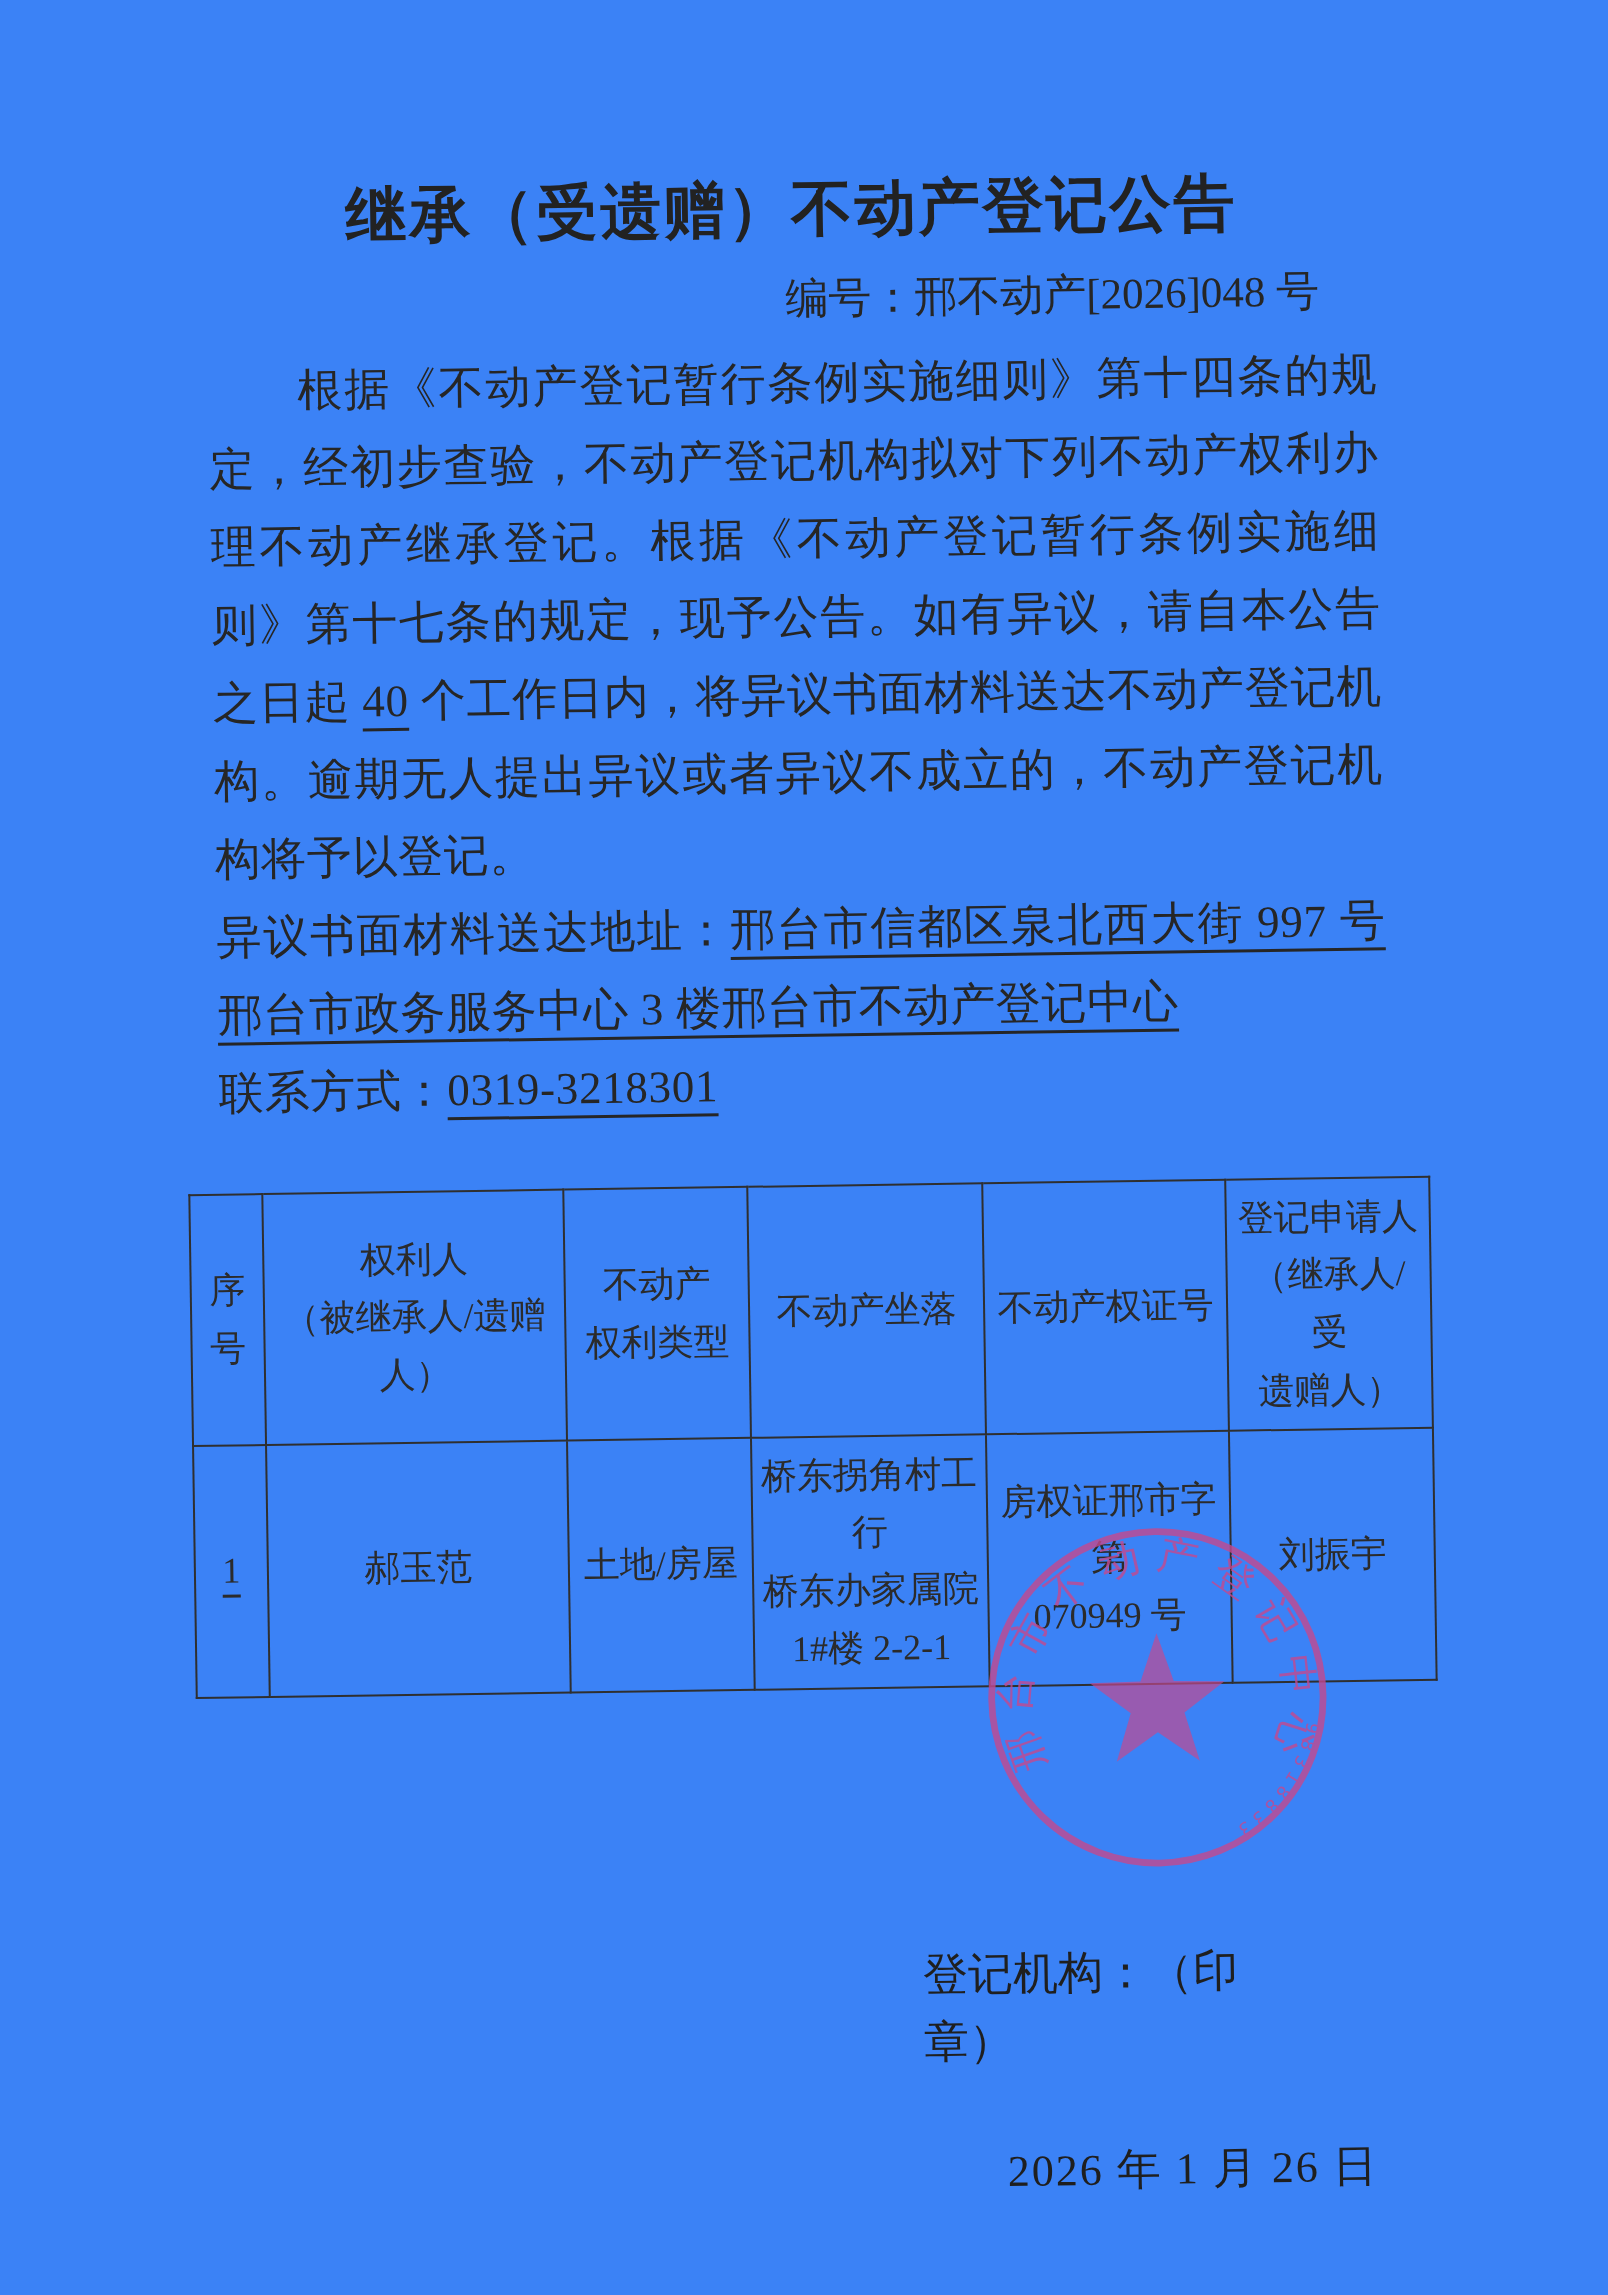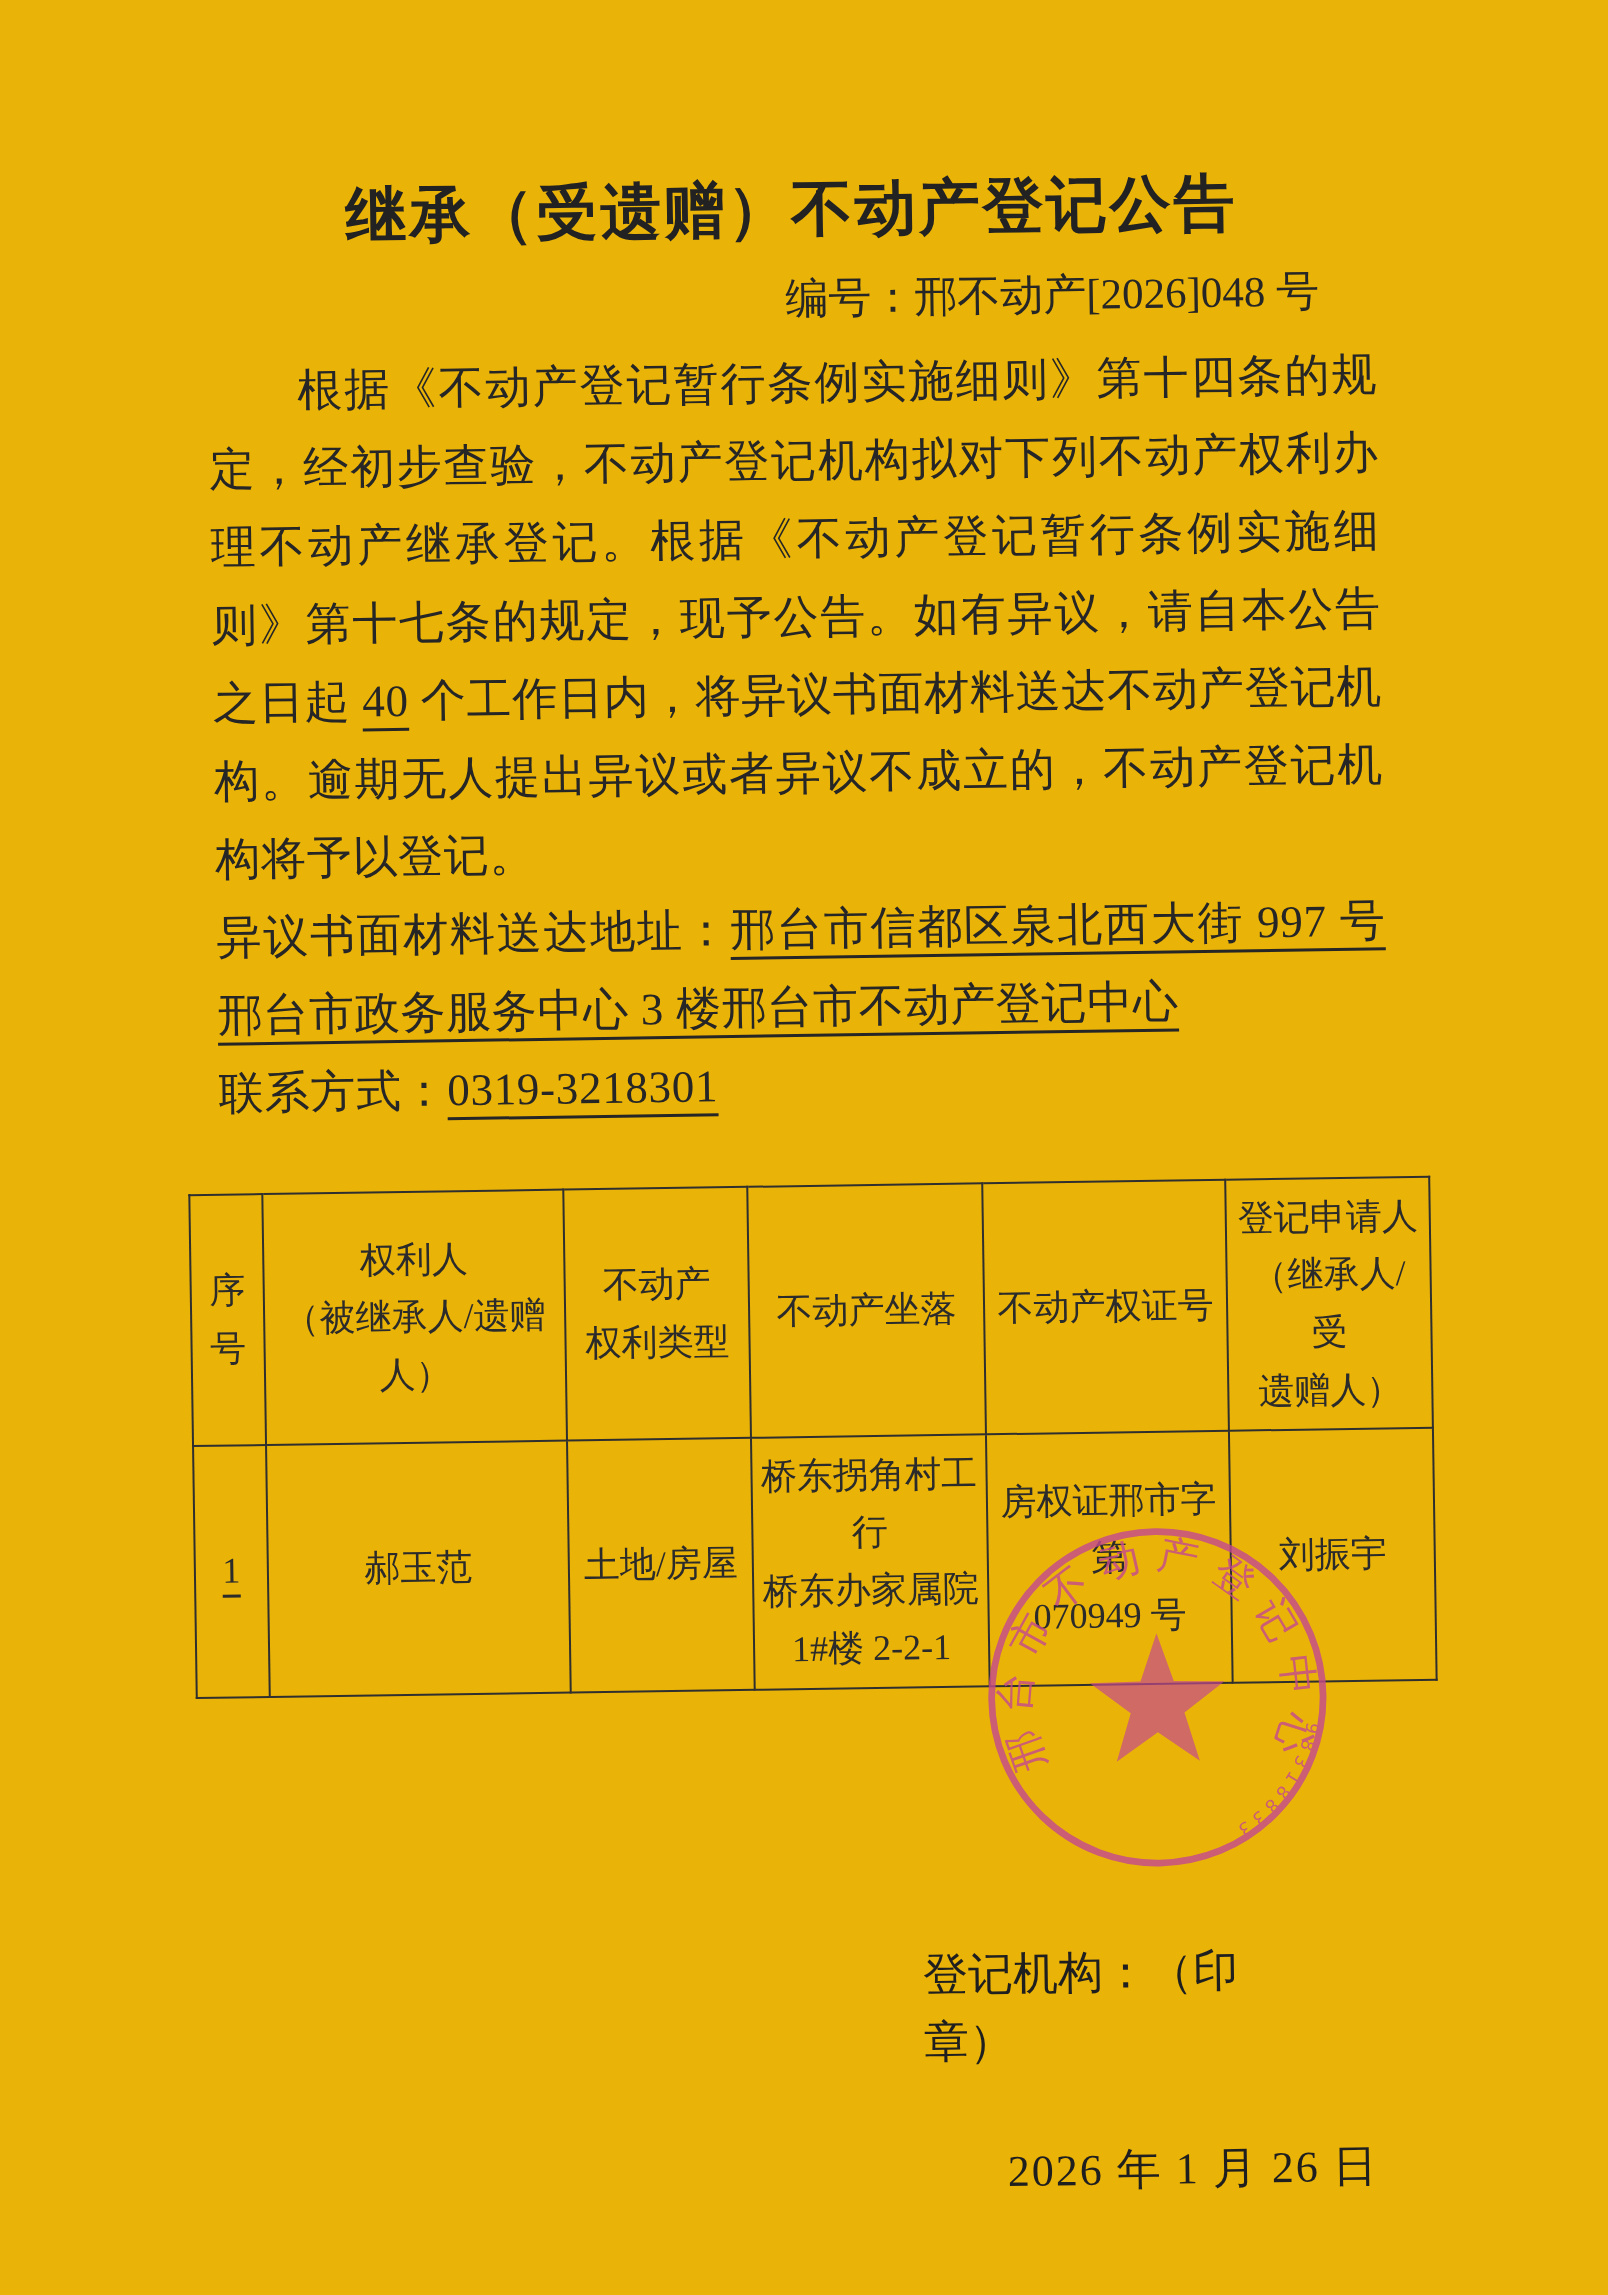--- a/index.html
+++ b/index.html
@@ -4,21 +4,21 @@
 <style>
   html, body { margin: 0; padding: 0; }
   body {
     width: 1609px; height: 2295px;
     background: #e9e9e9;
     font-family: "Liberation Serif", "DejaVu Serif", serif;
   }
   .sheet {
     position: relative;
     width: 1609px; height: 2295px;
-    background: #eab308;
+    background: #3b82f6;
     overflow: hidden;
     color: #262626;
   }
   .tilt {
     position: absolute; inset: 0;
     transform: rotate(-0.85deg);
     transform-origin: 50% 48%;
   }
   .page-title {
     margin: 0;

